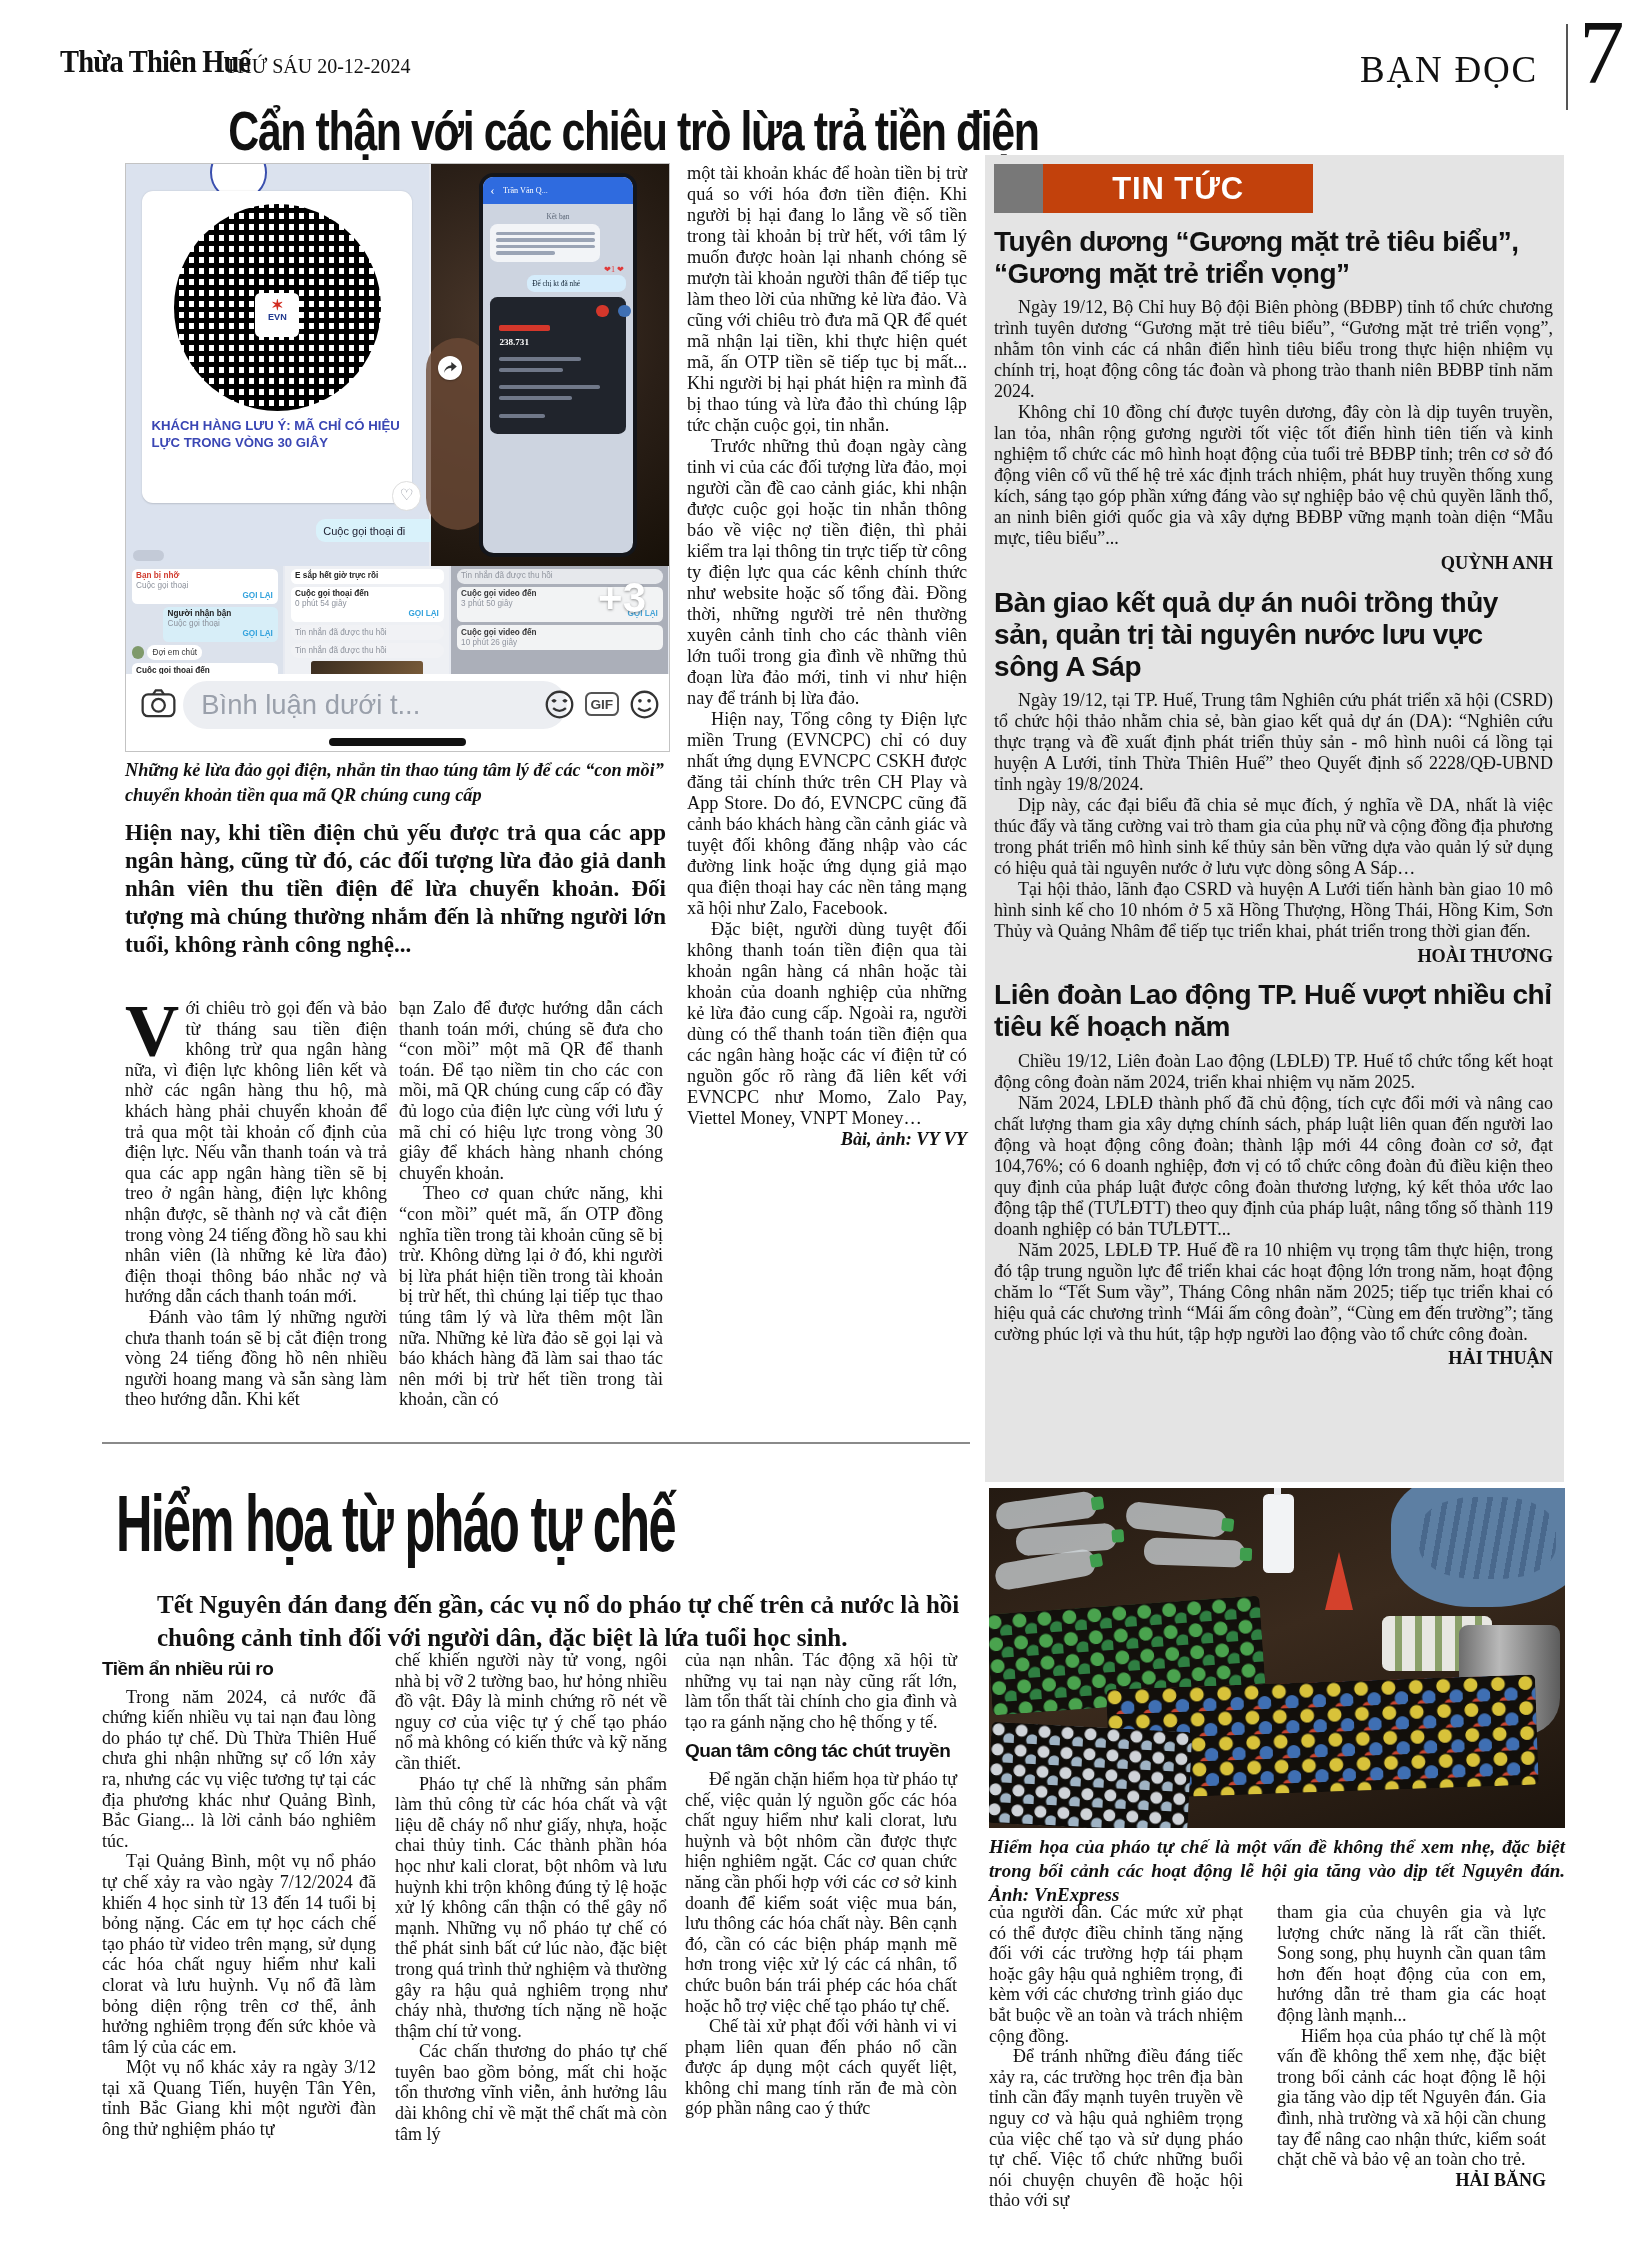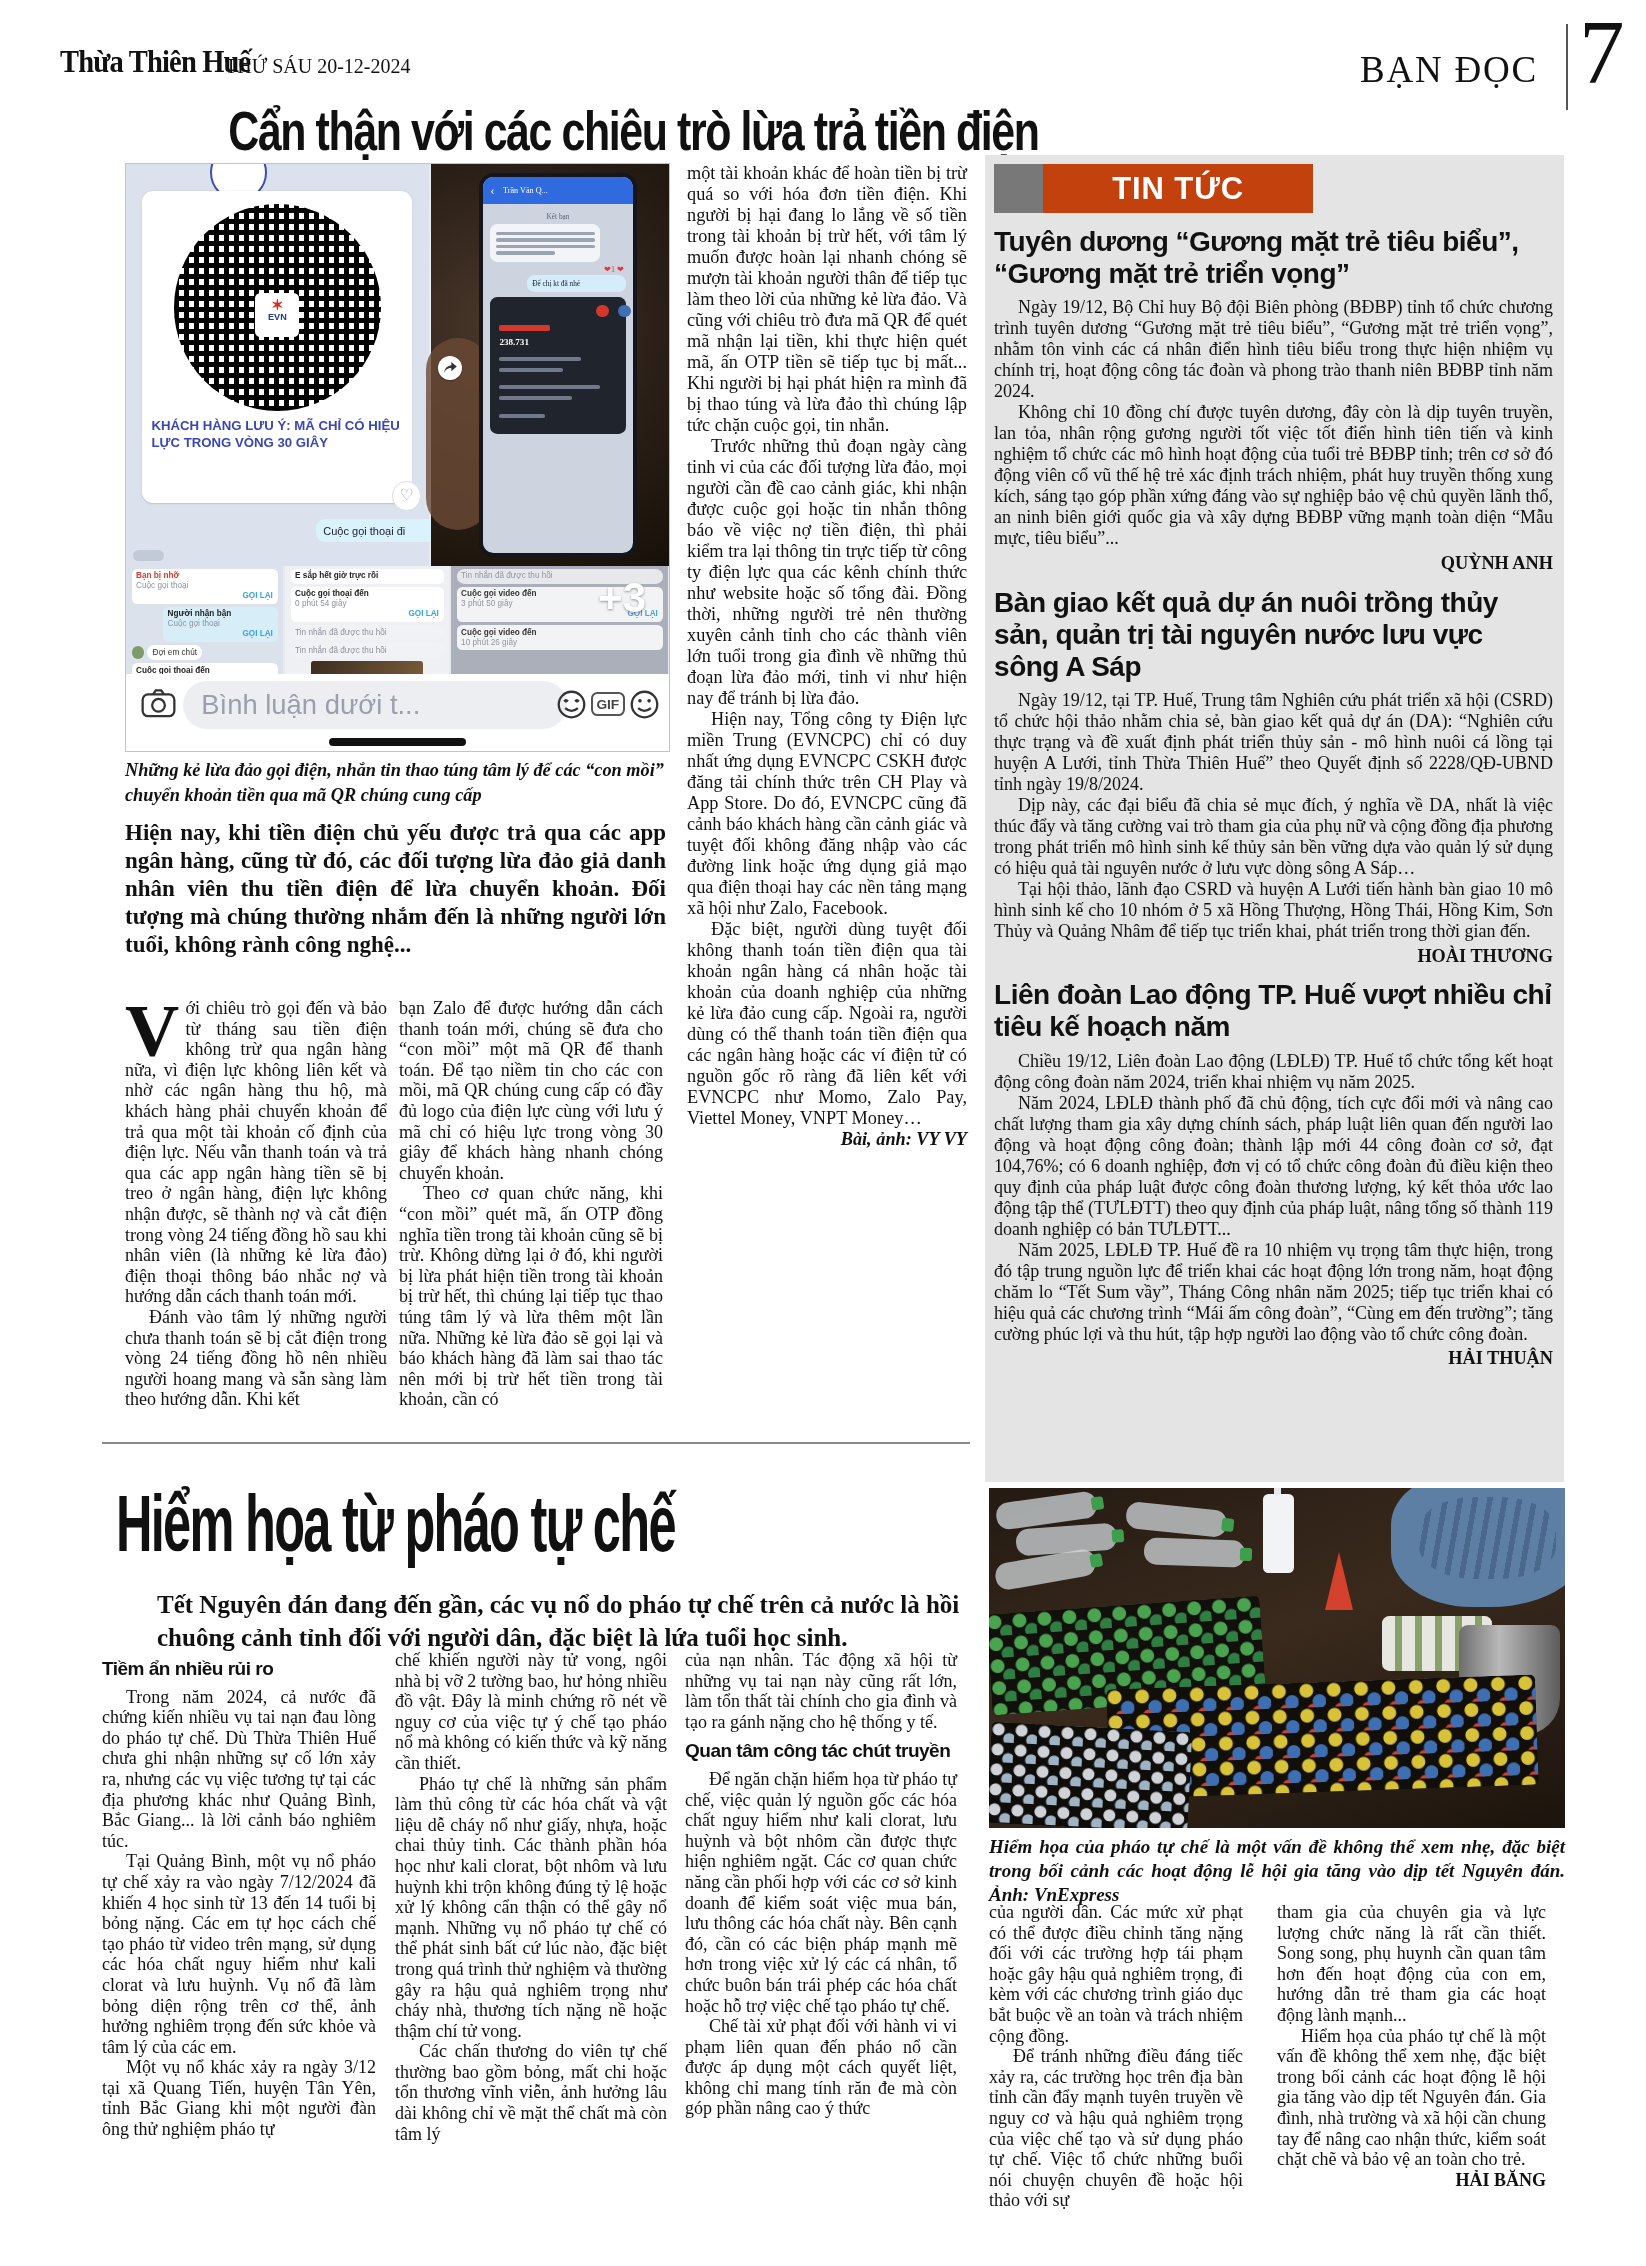--- a/index.html
+++ b/index.html
@@ -84,21 +84,21 @@
   #mp1{left:0;width:157px;background:#dce2ec;}
   #mp2{left:159px;width:164px;background:#eef0f4;}
   #mp2 .photo-stub{height:24px;background:linear-gradient(120deg,#3a2d20,#7a5c3a);border-radius:2.7px;margin:2.7px 25.6px 0 25.6px;}
   #mp3{left:325px;width:217px;background:#abafb9;}
   #mp3 .card,#mp3 .pillmsg{opacity:.85;}
   .plus3{position:absolute;right:22px;top:27.4px;font-size:42px;font-weight:bold;color:#fff;font-family:"Liberation Sans",sans-serif;text-shadow:0 0.9px 2.7px rgba(0,0,0,.4);}
   .comment-bar{position:absolute;left:0;top:510px;width:543px;height:77px;background:#fff;}
   .cam{position:absolute;left:14.6px;top:14.6px;}
   .cmt-pill{position:absolute;left:57px;top:7.3px;width:384px;height:48px;background:#eceef2;border-radius:24px;
       color:#9aa0ab;font-size:27.4px;line-height:48px;padding-left:18.3px;box-sizing:border-box;font-family:"Liberation Sans",sans-serif;}
-  .cmt-icons{position:absolute;right:9.1px;top:14.6px;display:flex;gap:4px;align-items:center;}
+  .cmt-icons{position:absolute;right:9.1px;top:14.6px;display:flex;gap:10px;align-items:center;}
   .gif-box{border:2.3px solid #555;border-radius:6.4px;font-weight:bold;font-size:13.7px;padding:2.7px 3.7px;color:#444;
       font-family:"Liberation Sans",sans-serif;}
   .home-bar{position:absolute;left:203px;top:64px;width:137px;height:8.2px;border-radius:4.6px;background:#111;}
   
   #news-box{position:absolute;left:985px;top:155px;width:579px;height:1327px;background:#e4e4e4;box-sizing:border-box;
       padding:9.1px 11px 0 9.1px;}
   .news-head{display:flex;height:49px;margin-bottom:12.8px;}
   .news-head .sq{width:49px;height:49px;background:#787878;}
   .news-head .bar{width:270px;height:49px;background:#c2410c;color:#fff;text-align:center;
       font-family:"Liberation Sans",sans-serif;font-weight:bold;font-size:31px;line-height:49px;letter-spacing:0.9px;}
@@ -354,21 +354,21 @@
     <div class="subhead">Tiềm ẩn nhiều rủi ro</div>
     <div>
         <p>Trong năm 2024, cả nước đã chứng kiến nhiều vụ tai nạn đau lòng do pháo tự chế. Dù Thừa Thiên Huế chưa ghi nhận những sự cố lớn xảy ra, nhưng các vụ việc tương tự tại các địa phương khác như Quảng Bình, Bắc Giang... là lời cảnh báo nghiêm túc.</p>
         <p>Tại Quảng Bình, một vụ nổ pháo tự chế xảy ra vào ngày 7/12/2024 đã khiến 4 học sinh từ 13 đến 14 tuổi bị bỏng nặng. Các em tự học cách chế tạo pháo từ video trên mạng, sử dụng các hóa chất nguy hiểm như kali clorat và lưu huỳnh. Vụ nổ đã làm bỏng diện rộng trên cơ thể, ảnh hưởng nghiêm trọng đến sức khỏe và tâm lý của các em.</p>
         <p>Một vụ nổ khác xảy ra ngày 3/12 tại xã Quang Tiến, huyện Tân Yên, tỉnh Bắc Giang khi một người đàn ông thử nghiệm pháo tự</p>
       </div>
   </div>
   <div id="a2-col2" class="body-col cont">
       <p>chế khiến người này tử vong, ngôi nhà bị vỡ 2 tường bao, hư hỏng nhiều đồ vật. Đây là minh chứng rõ nét về nguy cơ của việc tự ý chế tạo pháo nổ mà không có kiến thức và kỹ năng cần thiết.</p>
       <p>Pháo tự chế là những sản phẩm làm thủ công từ các hóa chất và vật liệu dễ cháy nổ như giấy, nhựa, hoặc chai thủy tinh. Các thành phần hóa học như kali clorat, bột nhôm và lưu huỳnh khi trộn không đúng tỷ lệ hoặc xử lý không cẩn thận có thể gây nổ mạnh. Những vụ nổ pháo tự chế có thể phát sinh bất cứ lúc nào, đặc biệt trong quá trình thử nghiệm và thường gây ra hậu quả nghiêm trọng như cháy nhà, thương tích nặng nề hoặc thậm chí tử vong.</p>
-      <p>Các chấn thương do viên tự chế thường bao gồm bỏng, mất chi hoặc tổn thương vĩnh viễn, ảnh hưởng lâu dài không chỉ về mặt thể chất mà còn tâm lý</p>
+      <p>Các chấn thương do pháo tự chế tuyên bao gồm bỏng, mất chi hoặc tổn thương vĩnh viễn, ảnh hưởng lâu dài không chỉ về mặt thể chất mà còn tâm lý</p>
     </div>
   <div id="a2-col3" class="body-col">
     <div class="cont">
         <p>của nạn nhân. Tác động xã hội từ những vụ tai nạn này cũng rất lớn, làm tổn thất tài chính cho gia đình và tạo ra gánh nặng cho hệ thống y tế.</p>
       </div>
     <div class="subhead">Quan tâm công tác chút truyền</div>
     <div>
         <p>Để ngăn chặn hiểm họa từ pháo tự chế, việc quản lý nguồn gốc các hóa chất nguy hiểm như kali clorat, lưu huỳnh và bột nhôm cần được thực hiện nghiêm ngặt. Các cơ quan chức năng cần phối hợp với các cơ sở kinh doanh để kiểm soát việc mua bán, lưu thông các hóa chất này. Bên cạnh đó, cần có các biện pháp mạnh mẽ hơn trong việc xử lý các cá nhân, tổ chức buôn bán trái phép các hóa chất hoặc hỗ trợ việc chế tạo pháo tự chế.</p>
         <p>Chế tài xử phạt đối với hành vi vi phạm liên quan đến pháo nổ cần được áp dụng một cách quyết liệt, không chỉ mang tính răn đe mà còn góp phần nâng cao ý thức</p>
       </div>

